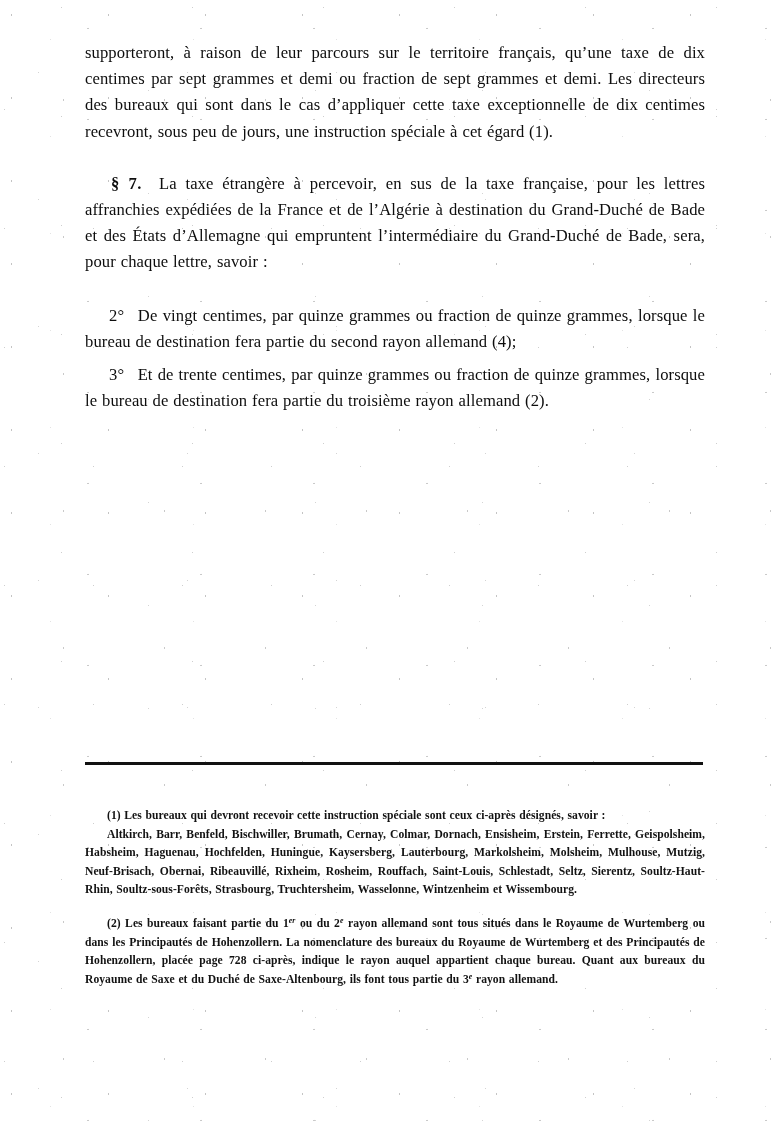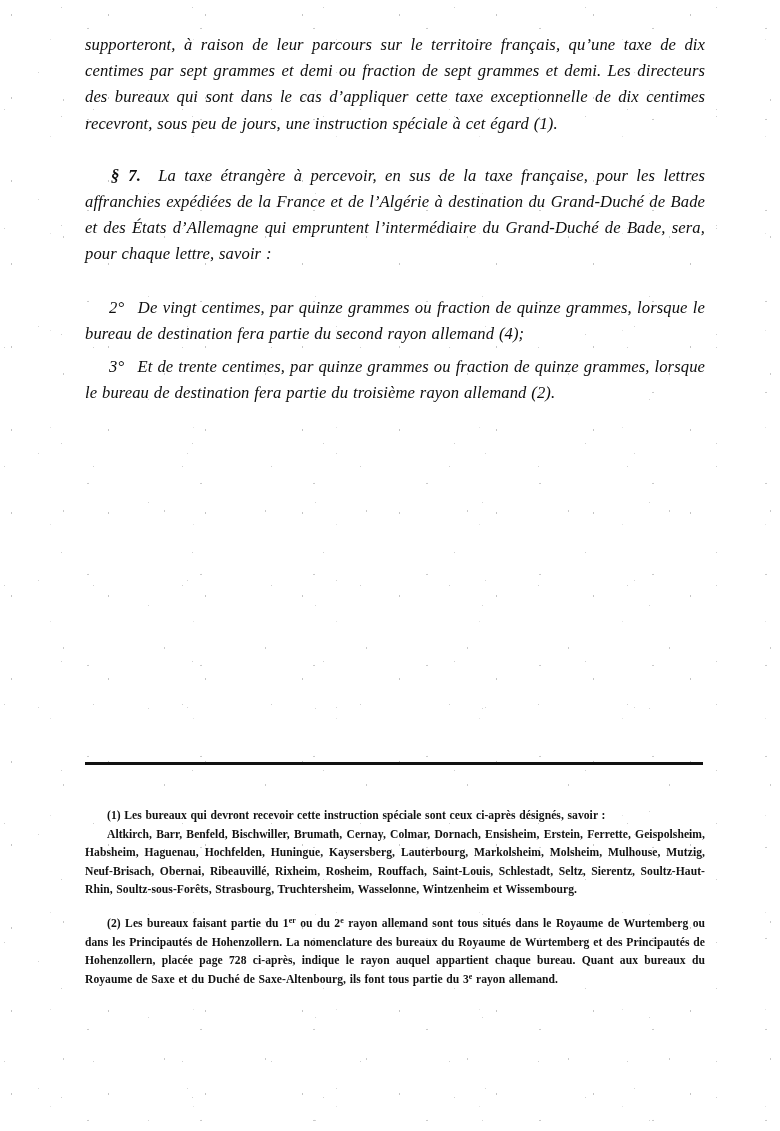--- a/index.html
+++ b/index.html
@@ -40,23 +40,22 @@
       radial-gradient(circle at 89% 88%, rgba(40,40,40,.4)  0 .6px, transparent .7px),
       radial-gradient(circle at 5%  92%, rgba(40,40,40,.45) 0 .6px, transparent .7px),
       radial-gradient(circle at 35% 41%, rgba(40,40,40,.35) 0 .5px, transparent .6px);
     background-size: 97px 83px, 131px 109px, 113px 91px, 149px 127px,
                      101px 137px, 167px 103px, 89px 119px, 143px 97px;
   }
 
   .body-col {
     position: absolute;
     left: 85px;
-    top: 32px;
+    top: 40px;
     width: 620px;
-    font-style: italic;
   }
 
   
   .para {
     font-size: 16.6px;
     line-height: 26.2px;
     text-align: justify;
     text-align-last: left;
     margin: 0;
     letter-spacing: .1px;
@@ -117,20 +116,21 @@
     word-spacing: .7px;
     color: #121212;
   }
   .note-indent { text-indent: 22px; }
   .note-gap { height: 15px; }
 
   sup {
     font-size: .68em;
     vertical-align: .45em;
     line-height: 0;
+    font-style: italic;
   }
 </style>
 </head>
 <body>
 
 <div class="page">
 
   <div class="body-col">
 
     <p class="para first">supporteront, à raison de leur parcours sur le territoire français, qu’une taxe de dix centimes par sept grammes et demi ou fraction de sept grammes et demi. Les directeurs des bureaux qui sont dans le cas d’appliquer cette taxe exceptionnelle de dix centimes recevront, sous peu de jours, une instruction spéciale à cet égard (1).</p>

